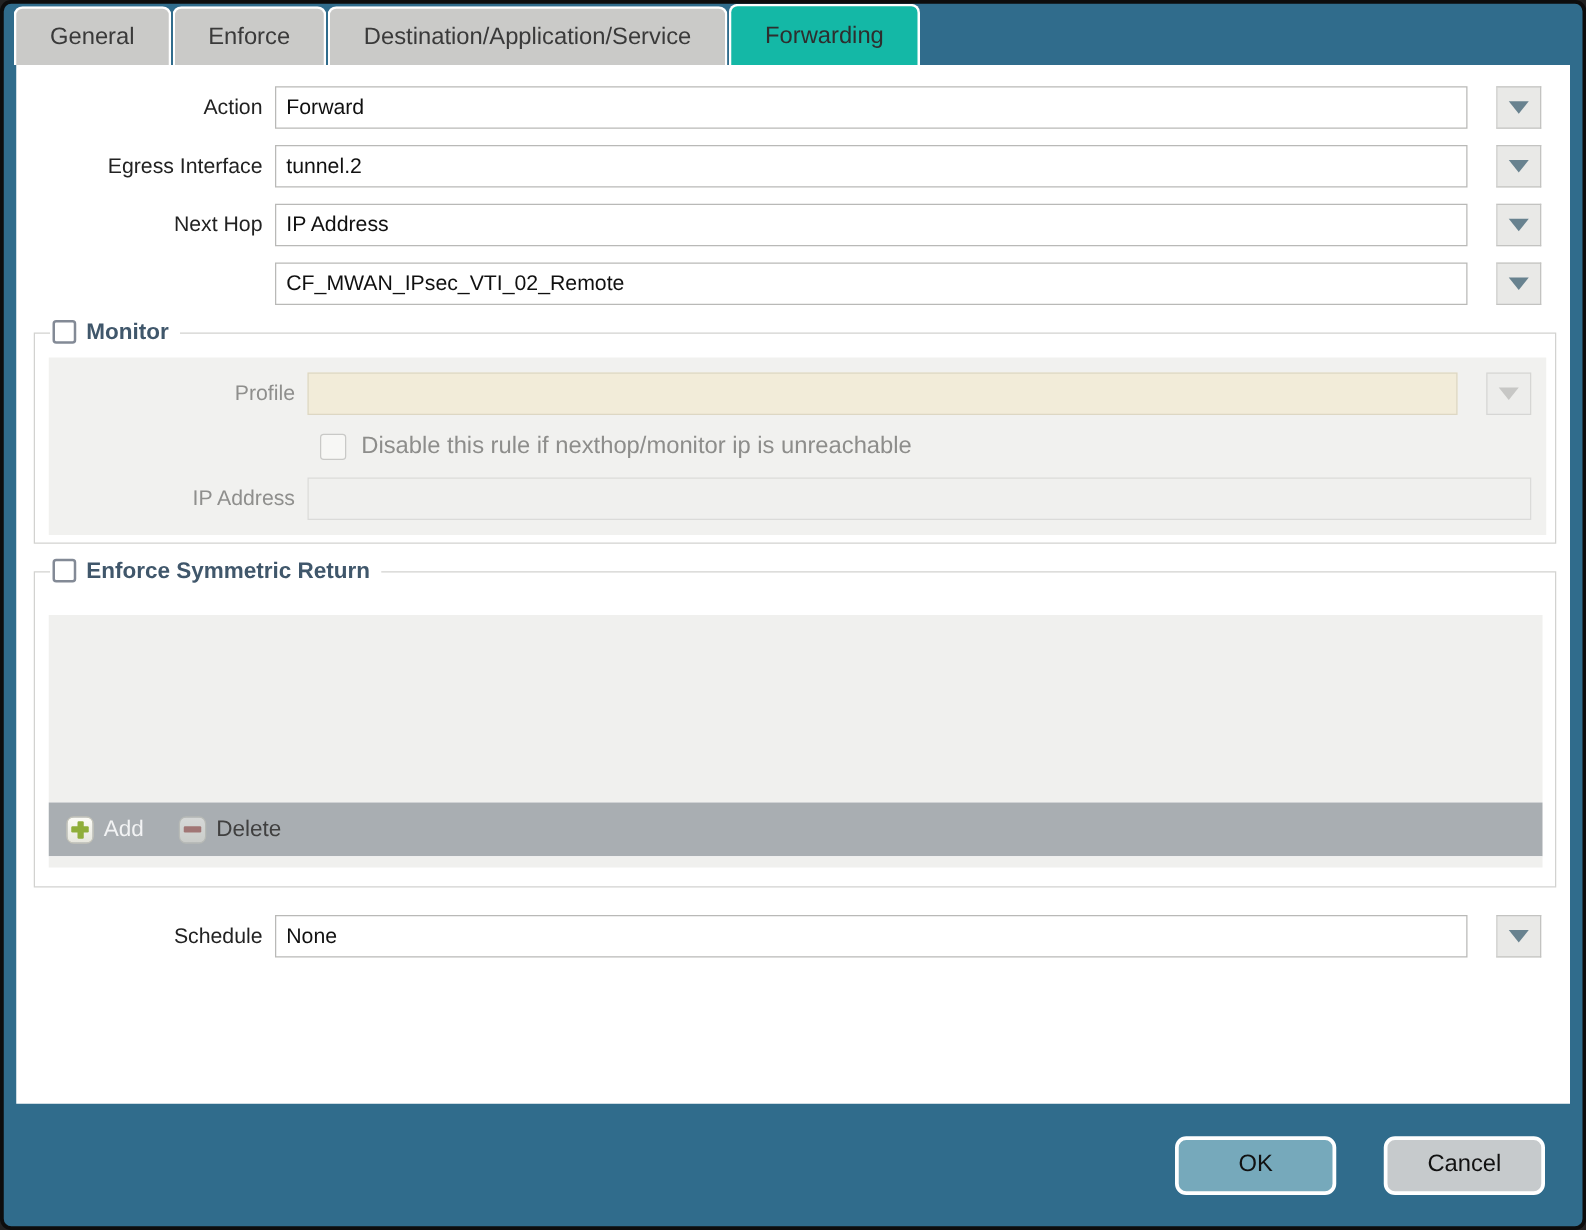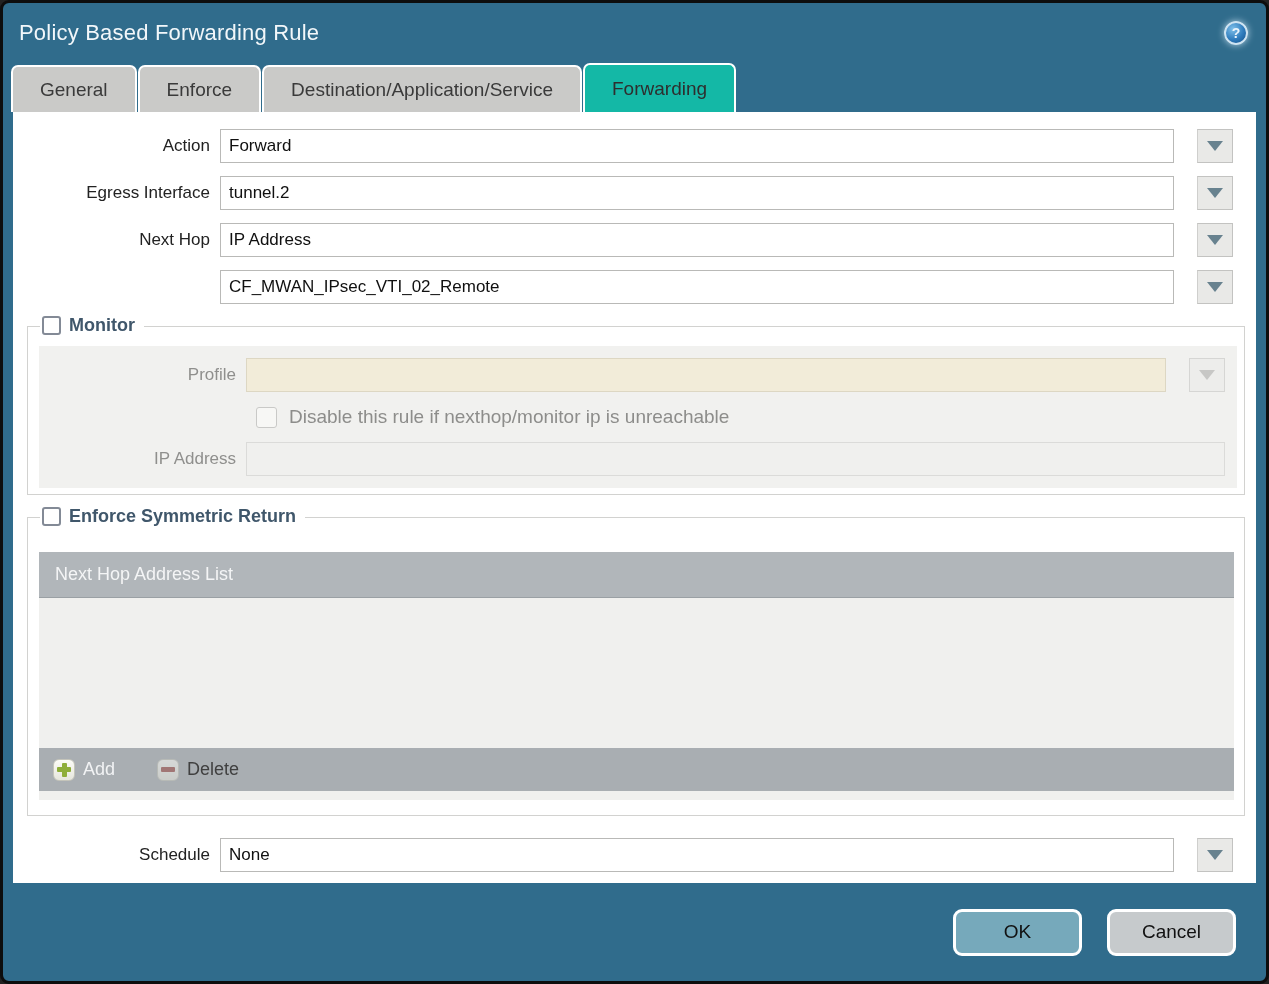--- a/index.html
+++ b/index.html
@@ -108,21 +108,21 @@
   
   .nh-table { margin:15px 3px 9px 0; }
   .nh-head {
     height:46px; background:#b1b6ba; border-bottom:1px solid #9aa0a4;
     display:flex; align-items:center; padding:0 16px;
     color:#f4f5f6; font-size:18px;
   }
   .nh-body { height:150px; background:#f0f0ee; }
   .nh-foot {
     height:43px; background:#a9aeb2;
-    display:flex; align-items:center; padding:0 14px; gap:42px;
+    display:flex; align-items:center; padding:0 14px; gap:28px;
   }
   .nh-strip { height:9px; background:#f0f0ee; }
   .tbl-btn { display:flex; align-items:center; gap:8px; cursor:pointer; }
   .tbl-btn.disabled { cursor:default; }
   .icon-sq {
     width:22px; height:22px; border-radius:6px;
     background:linear-gradient(#fcfcf7,#e6e6dd);
     border:1px solid #c4c4ba;
     display:flex; align-items:center; justify-content:center;
     position:relative;
@@ -134,41 +134,37 @@
   .icon-sq.faded { opacity:.55; }
   .tbl-label { font-size:18px; color:#f2f3f4; }
   .tbl-label.off { color:#404040; }
 
   .schedule-row { margin-top:22px; }
 
   
   .footerbar {
     height:98px; flex:0 0 auto;
     display:flex; align-items:center; justify-content:flex-end;
-    padding-right:30px; gap:25px;
+    padding-right:30px; gap:14px;
   }
   .btn {
     min-width:129px; height:47px;
     border:3px solid #ffffff; border-radius:9px;
     font-size:19px; color:#111; font-family:"Liberation Sans", sans-serif;
     display:flex; align-items:center; justify-content:center;
     cursor:pointer;
   }
   .btn.ok { background:#76a9bb; }
-  .btn.cancel { background:#c6cacc; }
+  .btn.cancel { background:#c6cacc;margin-left:24px; }
 </style>
 </head>
 <body>
 
 <div class="window">
 
-  <div class="titlebar">
-    <div class="title">Policy Based Forwarding Rule</div>
-    <div class="help-btn">?</div>
-  </div>
 
   <div class="tabs">
     <div class="tab">General</div>
     <div class="tab">Enforce</div>
     <div class="tab">Destination/Application/Service</div>
     <div class="tab active">Forwarding</div>
   </div>
 
   <div class="content">
 
@@ -239,23 +235,20 @@
         </div>
       </div>
     </div>
 
     <div class="fset">
       <div class="legend">
         <span class="cb"></span>
         <span class="ltext">Enforce Symmetric Return</span>
       </div>
       <div class="nh-table">
-        <div class="nh-head">
-          <span>Next Hop Address List</span>
-        </div>
         <div class="nh-body"></div>
         <div class="nh-foot">
           <div class="tbl-btn">
             <span class="icon-sq plus"></span>
             <span class="tbl-label">Add</span>
           </div>
           <div class="tbl-btn disabled">
             <span class="icon-sq minus faded"></span>
             <span class="tbl-label off">Delete</span>
           </div>

